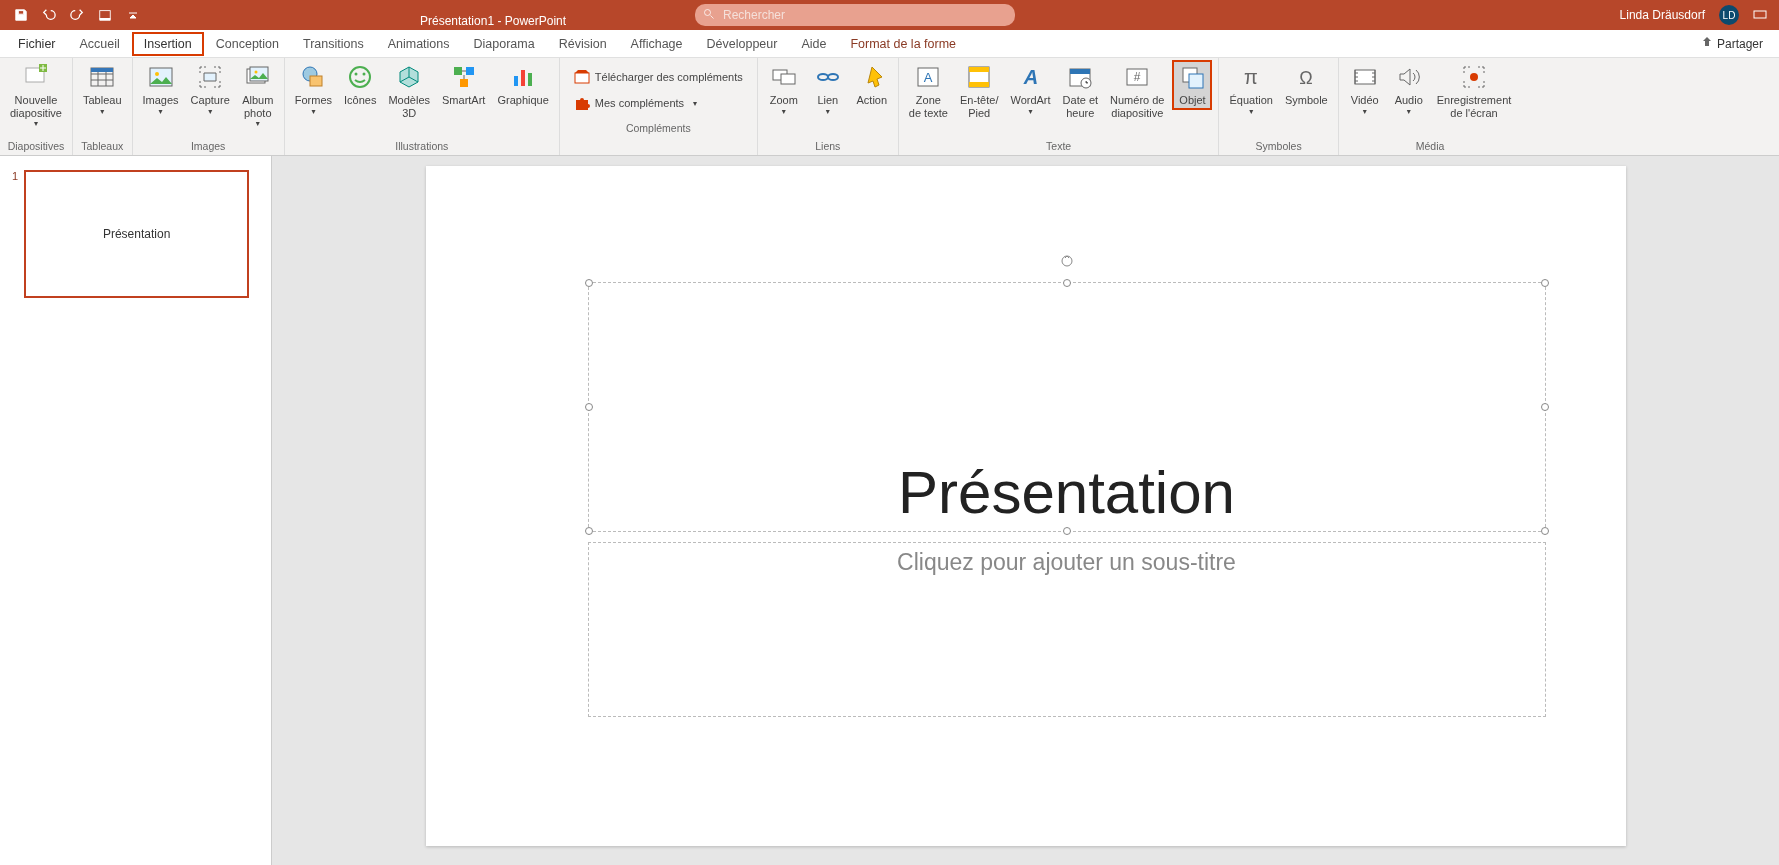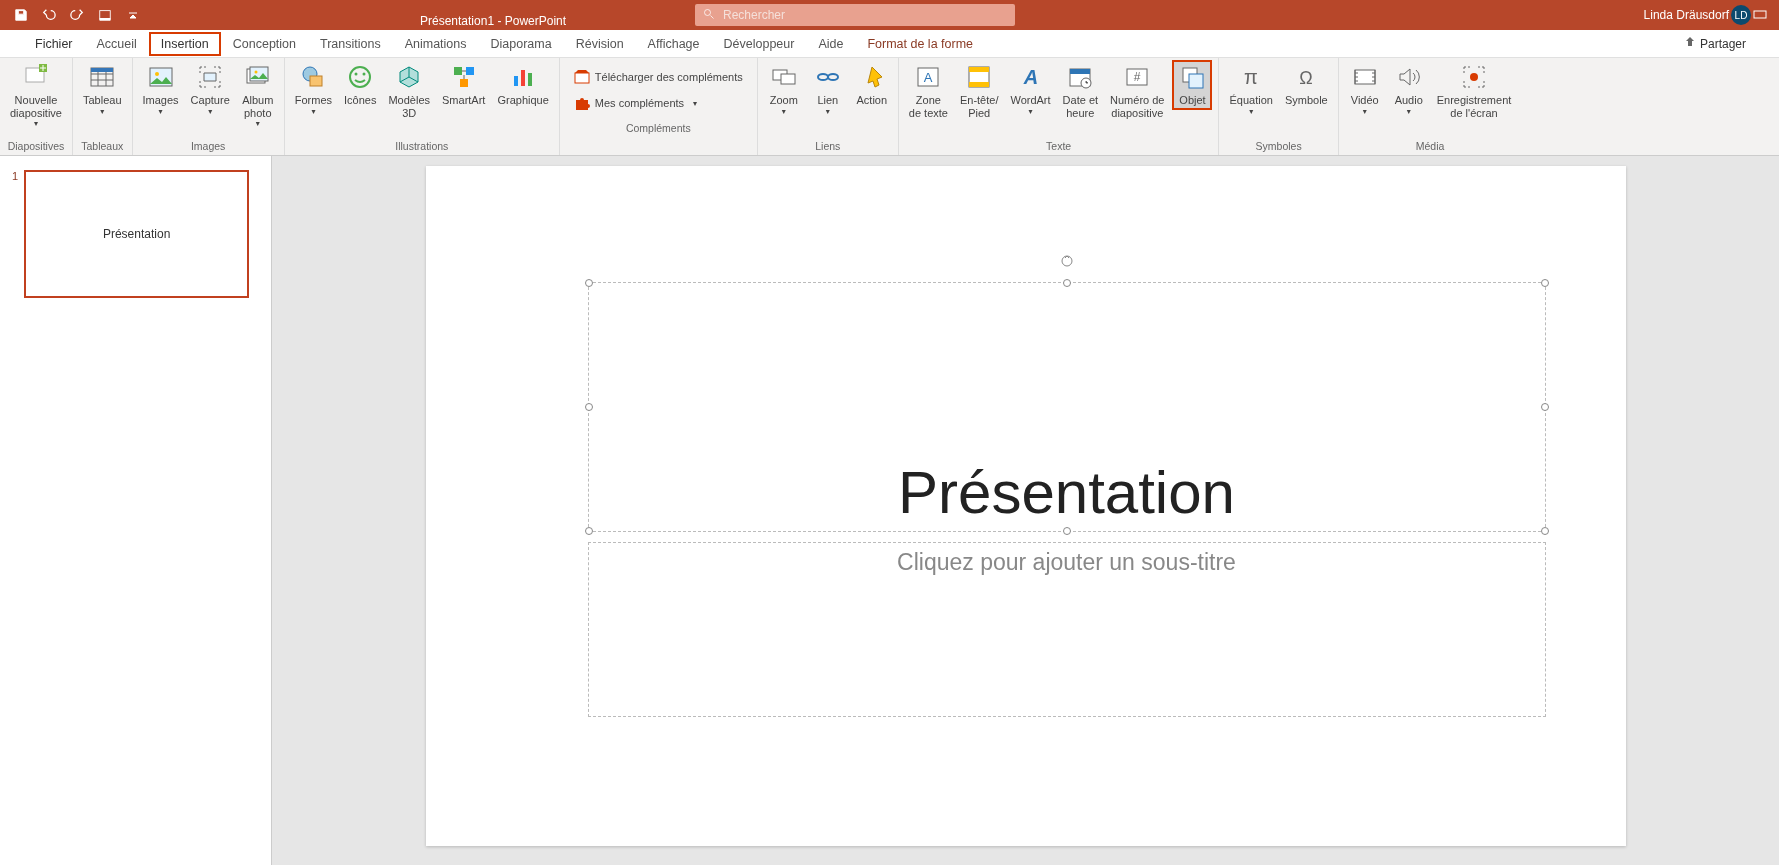--- a/index.html
+++ b/index.html
@@ -4,28 +4,28 @@
 <style>
   * { box-sizing: border-box; margin: 0; padding: 0; font-family: "Segoe UI", Arial, sans-serif; }
   body { background: #fff; font-size: 12px; color: #333; overflow: hidden; width: 1779px; height: 865px; }
 
   
   .titlebar { background: #B7472A; height: 30px; display: flex; align-items: center; color: #fff; position: relative; }
   .qat { display: flex; align-items: center; gap: 10px; padding: 0 12px; }
   .qat .qat-btn { width: 18px; height: 18px; display: flex; align-items: center; justify-content: center; cursor: pointer; }
   .qat svg { fill: #fff; stroke: #fff; }
   .title-center { position: absolute; left: 50%; transform: translateX(-50%); font-size: 12px; color: #fff; left: 420px; transform: none; margin-top: 12px;}
-  .searchbox { position: absolute; left: 695px; width: 320px; height: 22px; background: #E8A18F; border-radius: 2px; display: flex; align-items: center; padding: 0 8px; gap: 8px; }
+  .searchbox { position: absolute; left: 695px; width: 320px; height: 22px; background: #E8A18F; border-radius: 10px; display: flex; align-items: center; padding: 0 8px; gap: 8px; }
   .searchbox input { background: transparent; border: none; outline: none; color: #fff; font-size: 12px; flex: 1; }
   .searchbox input::placeholder { color: #f5e0da; }
-  .userarea { margin-left: auto; display: flex; align-items: center; gap: 2px; padding-right: 12px; }
+  .userarea { margin-left: auto; display: flex; align-items: center; gap: 14px; padding-right: 12px; }
   .avatar { width: 20px; height: 20px; border-radius: 50%; background: #0c4a6e; color: #fff; font-size: 10px; display: flex; align-items: center; justify-content: center; }
 
   
-  .tabbar { height: 28px; background: #fff; display: flex; align-items: center; padding: 0 23px; border-bottom: 1px solid #e0e0e0; position: relative;}
+  .tabbar { height: 28px; background: #fff; display: flex; align-items: center; padding: 0 6px; border-bottom: 1px solid #e0e0e0; position: relative;}
   .tab { padding: 5px 12px; font-size: 12.5px; color: #555; cursor: pointer; }
   .tab.file { color: #333; }
   .tab.active { border: 2px solid #D83B01; border-bottom: 2px solid #D83B01; color: #333; padding: 3px 10px;}
   .tab.context { color: #8A3A24; }
   .share-btn { margin-left: auto; padding: 4px 10px; font-size: 12px; display:flex; align-items:center; gap:4px; cursor:pointer;}
 
   
   .ribbon { background: #F3F2F1; height: 98px; display: flex; border-bottom: 1px solid #ccc; }
   .group { display: flex; flex-direction: column; padding: 2px 6px 0 6px; border-right: 1px solid #ddd; }
   .group-row { display: flex; align-items: flex-start; gap: 4px; flex: 1; }

